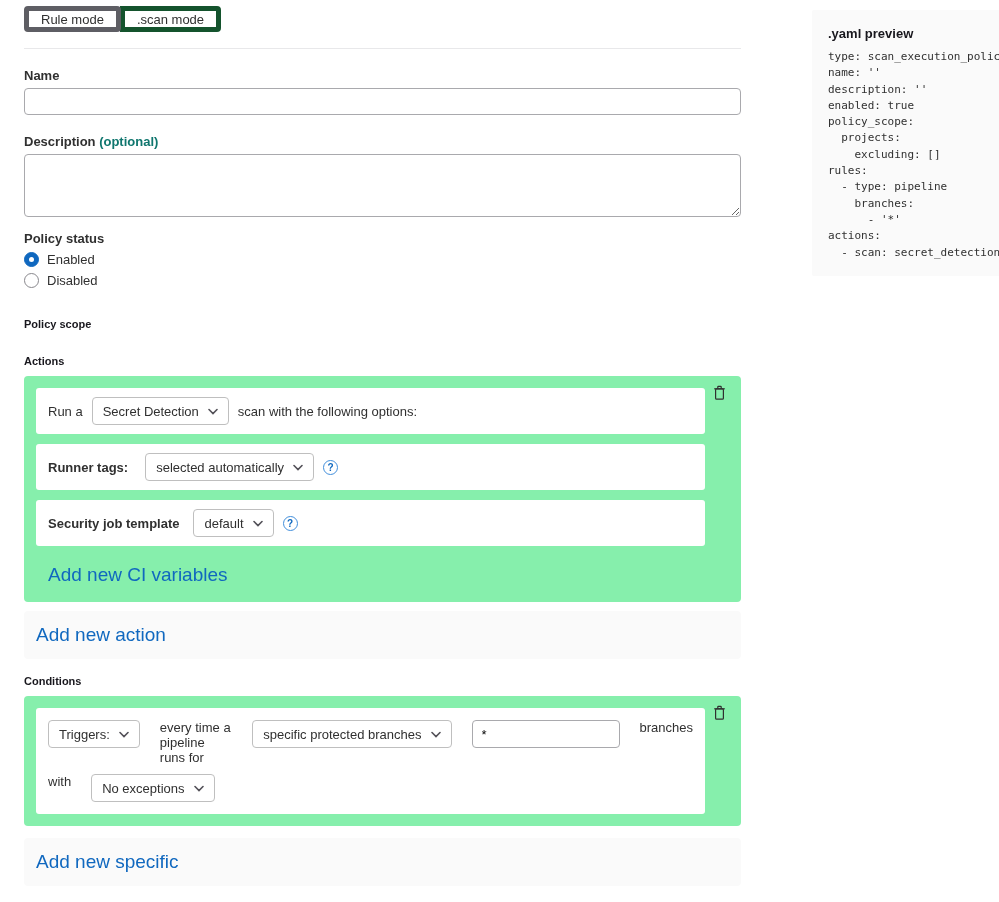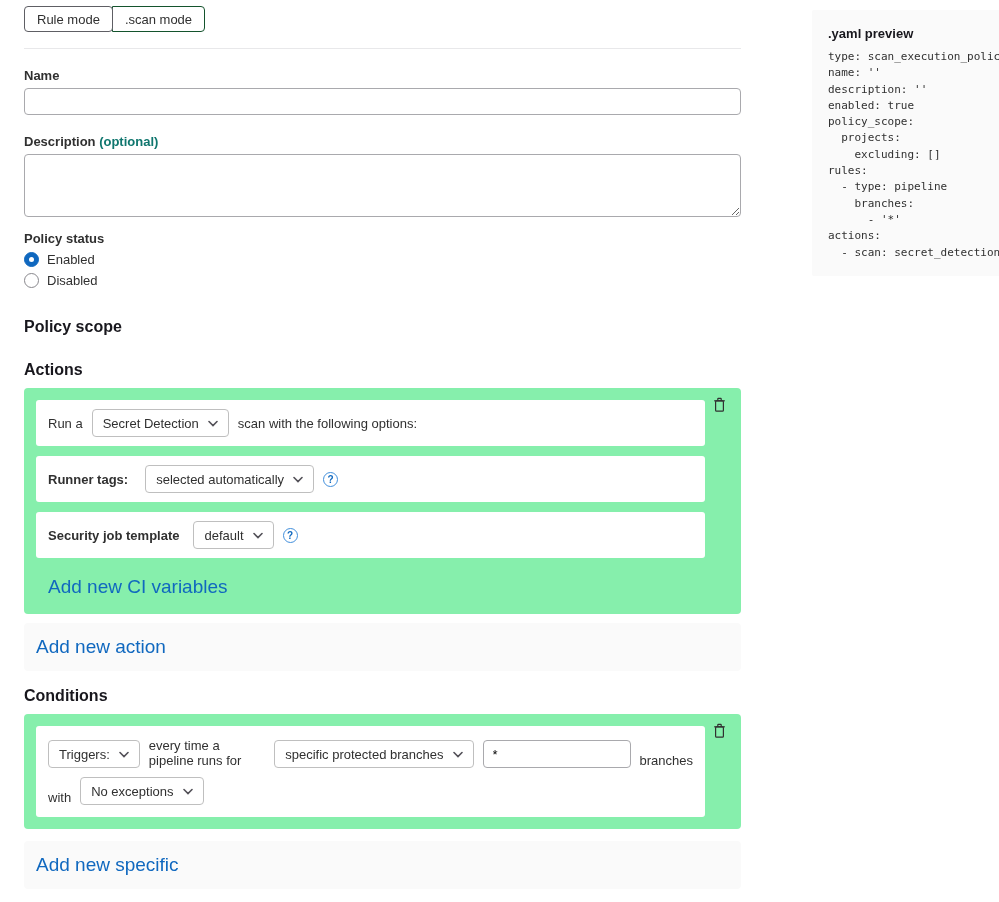--- a/index.html
+++ b/index.html
@@ -3,39 +3,39 @@
 <meta charset="utf-8">
 <style>
   * { box-sizing: border-box; margin: 0; padding: 0; }
   html, body { width: 999px; height: 902px; background: #fff; font-family: "Liberation Sans", sans-serif; color: #303030; }
   .page { position: relative; width: 999px; height: 902px; overflow: hidden; }
 
   .main-col { position: absolute; left: 24px; top: 0; width: 717px; }
 
   
   .mode-toggle { display: inline-flex; margin-top: 6px; }
-  .mode-btn { height: 26px; padding: 0 12px; background: #fff; border: 1px solid #14532d; font-size: 13px; color: #303030; cursor: pointer; font-family: inherit; }
+  .mode-btn { height: 26px; padding: 0 12px; background: #fff; border: 5px solid #14532d; font-size: 13px; color: #303030; cursor: pointer; font-family: inherit; }
   .mode-btn.left { border-radius: 4px 0 0 4px; }
   .mode-btn.right { border-radius: 0 4px 4px 0; margin-left: -1px; }
   .mode-btn.selected { border-color: #5e5e64; border-radius: 4px; position: relative; z-index: 2; }
 
   .divider { border: none; border-top: 1px solid #e8e8ea; margin-top: 16px; }
 
   .field-label { font-size: 13px; font-weight: bold; margin-top: 19px; }
   .optional { font-weight: bold; color: #0f766e; }
 
   .text-input { display: block; width: 100%; height: 27px; margin-top: 5px; border: 1px solid #a9a9ad; border-radius: 4px; padding: 0 10px; font-size: 13px; font-family: inherit; color: #303030; background: #fff; }
   .textarea { display: block; width: 100%; height: 63px; margin-top: 5px; border: 1px solid #a9a9ad; border-radius: 4px; padding: 8px 10px; font-size: 13px; font-family: inherit; resize: vertical; background: #fff; }
 
   .radio-row { display: flex; align-items: center; gap: 8px; margin-top: 6px; font-size: 13px; cursor: pointer; }
   .radio-control { width: 15px; height: 15px; border-radius: 50%; border: 1px solid #89888d; background: #fff; position: relative; flex: 0 0 auto; }
   .radio-control.checked { background: #1068bf; border-color: #1068bf; }
   .radio-control.checked::after { content: ""; position: absolute; left: 50%; top: 50%; width: 5px; height: 5px; margin: -2.5px 0 0 -2.5px; border-radius: 50%; background: #fff; }
 
-  .section-heading { font-size: 16px; font-weight: bold; color: #18171d; }
+  .section-heading { font-size: 11px; font-weight: bold; color: #18171d; }
   .h-scope { margin-top: 30px; }
   .h-actions { margin-top: 25px; }
   .h-conditions { margin-top: 16px; }
 
   .scope-row { display: flex; align-items: center; gap: 10px; margin-top: 9px; font-size: 13px; color: #49484d; }
 
   .dropdown { display: inline-flex; align-items: center; gap: 9px; height: 28px; padding: 0 10px; background: #fff; border: 1px solid #bfbfbf; border-radius: 4px; font-size: 13px; color: #303030; cursor: pointer; font-family: inherit; white-space: nowrap; }
   .dropdown svg { flex: 0 0 auto; }
 
   .gray-section { position: relative; background: #86efac; border-radius: 4px; margin-top: 9px; padding: 12px; }
@@ -45,21 +45,21 @@
   .link { display: inline-block; color: #1068bf; font-size: 19px; text-decoration: none; cursor: pointer; }
   .section-link { margin: 18px 0 4px 12px; }
 
   .gray-strip { background: #fafafa; border-radius: 4px; margin-top: 9px; padding: 13px 12px; }
 
   .trash-btn { position: absolute; top: 9px; right: 13px; width: 18px; height: 18px; background: transparent; border: none; cursor: pointer; padding: 0; }
 
   .help-icon { display: inline-flex; align-items: center; justify-content: center; width: 15px; height: 15px; border-radius: 50%; border: 1.4px solid #428fdc; color: #1068bf; font-size: 10px; font-weight: bold; cursor: pointer; background: #fff; }
 
   .condition-card { background: #fff; border-radius: 3px; width: calc(100% - 24px); padding: 12px; font-size: 13px; }
-  .cond-line { display: flex; align-items: flex-end; gap: 9px; }
+  .cond-line { display: flex; align-items: flex-start; gap: 20px; }
   .cond-line + .cond-line { margin-top: 9px; }
   .branch-input { width: 148px; height: 28px; border: 1px solid #a9a9ad; border-radius: 4px; padding: 0 9px; font-size: 13px; font-family: inherit; }
 
   
   .yaml-panel { position: absolute; left: 812px; top: 10px; width: 222px; height: 266px; background: #fafafa; border-radius: 2px; padding: 16px; }
   .yaml-title { font-size: 13px; font-weight: bold; color: #18171d; }
   .yaml-code { margin-top: 8px; font-family: "DejaVu Sans Mono", "Liberation Mono", monospace; font-size: 11px; line-height: 16.3px; color: #303030; white-space: pre; }
 </style>
 </head>
 <body>

